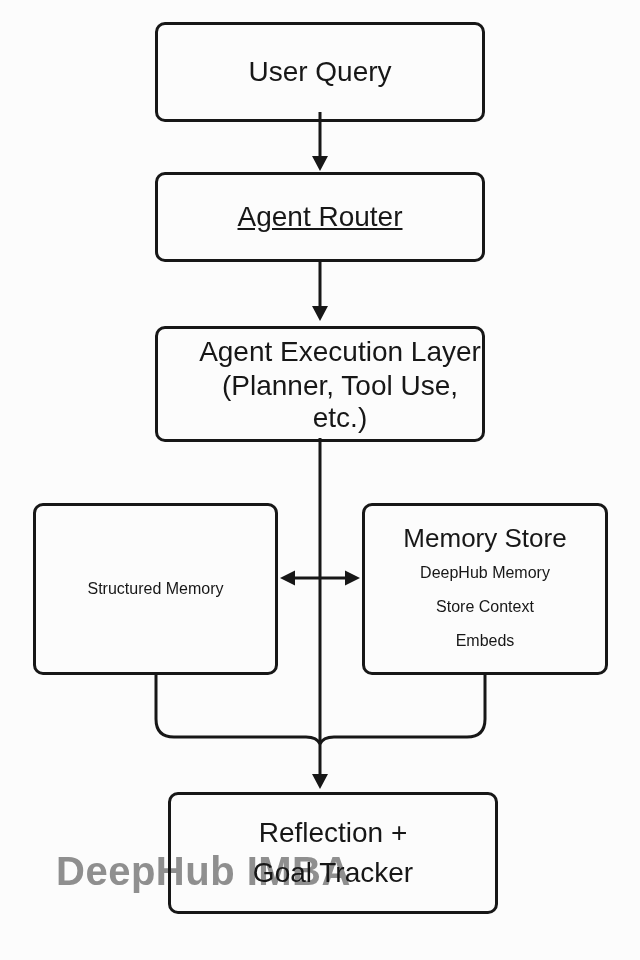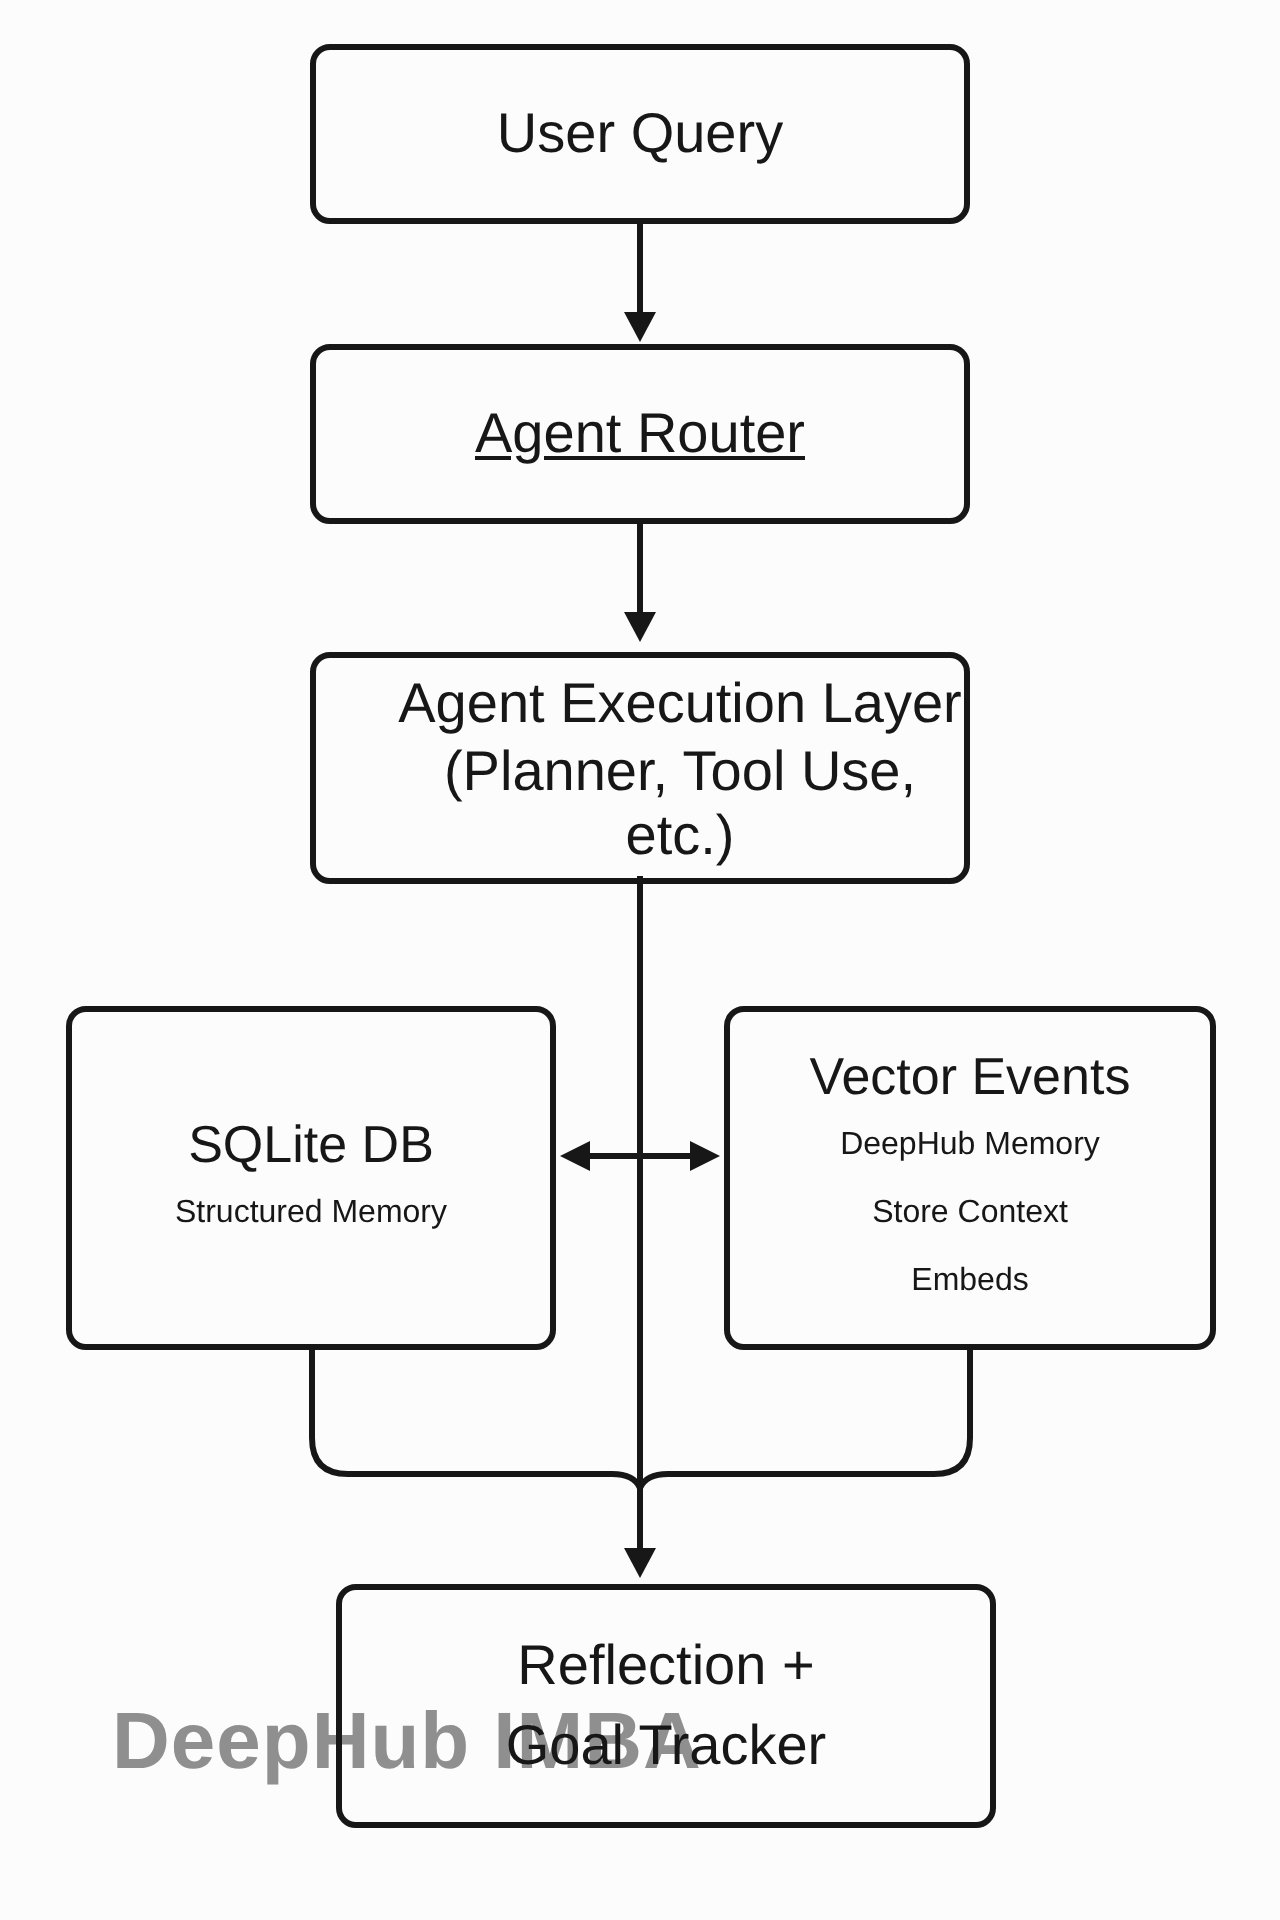--- a/index.html
+++ b/index.html
@@ -16,21 +16,21 @@
   }
   svg.connectors{position:absolute;left:0;top:0;z-index:2;}
   svg.connectors path{stroke:#171717;stroke-width:3;fill:none;}
   svg.connectors polygon{fill:#171717;stroke:none;}
   .node{
     position:absolute;z-index:3;box-sizing:border-box;
     border:3px solid #171717;border-radius:10px;background:transparent;
     display:flex;flex-direction:column;align-items:center;justify-content:center;
     text-align:center;
   }
-  #node-user-query   {left:155px;top:22px; width:330px;height:90px;}
+  #node-user-query   {left:155px;top:22px; width:330px;height:100px;}
   #node-agent-router {left:155px;top:172px;width:330px;height:90px;text-decoration:underline;}
   #node-execution    {left:155px;top:326px;width:330px;height:116px;padding-left:40px;}
   #node-sqlite       {left:33px; top:503px;width:245px;height:172px;}
   #node-vector       {left:362px;top:503px;width:246px;height:172px;}
   #node-reflection   {left:168px;top:792px;width:330px;height:122px;}
   .title {font-size:28px;line-height:36px;}
   .subtitle{font-size:28px;line-height:32px;}
   .small-title{font-size:26px;line-height:35px;}
   .body-line{font-size:16px;line-height:34px;}
   .wrap-narrow{max-width:175px;}
@@ -70,26 +70,25 @@
   <div class="node" id="node-agent-router">
     <div class="title">Agent Router</div>
   </div>
 
   <div class="node" id="node-execution">
     <div class="title">Agent Execution Layer</div>
     <div class="subtitle">(Planner, Tool Use, etc.)</div>
   </div>
 
   <div class="node" id="node-sqlite">
-    <div class="small-title">SQLite DB</div>
     <div class="body-line wrap-narrow">Structured Memory</div>
   </div>
 
   <div class="node" id="node-vector">
-    <div class="small-title">Vector Events</div>
+    <div class="small-title">Memory Store</div>
     <div class="body-line">DeepHub Memory</div>
     <div class="body-line">Store Context</div>
     <div class="body-line">Embeds</div>
   </div>
 
   <div class="node" id="node-reflection">
     <div class="title">Reflection +</div>
     <div class="title">Goal Tracker</div>
   </div>
 

